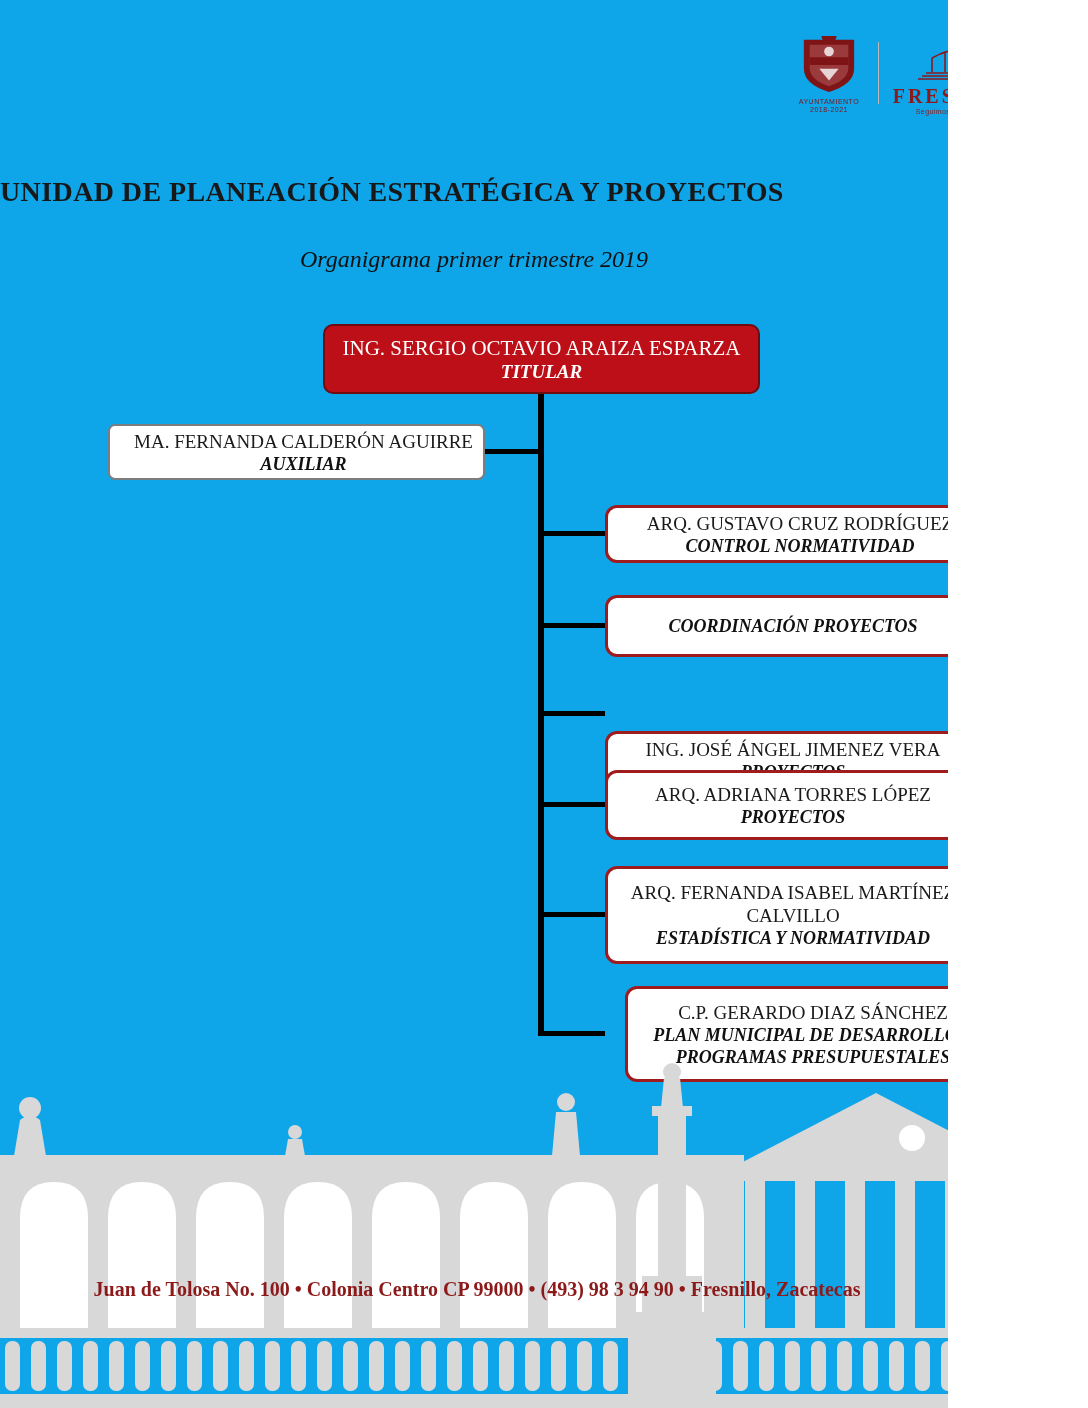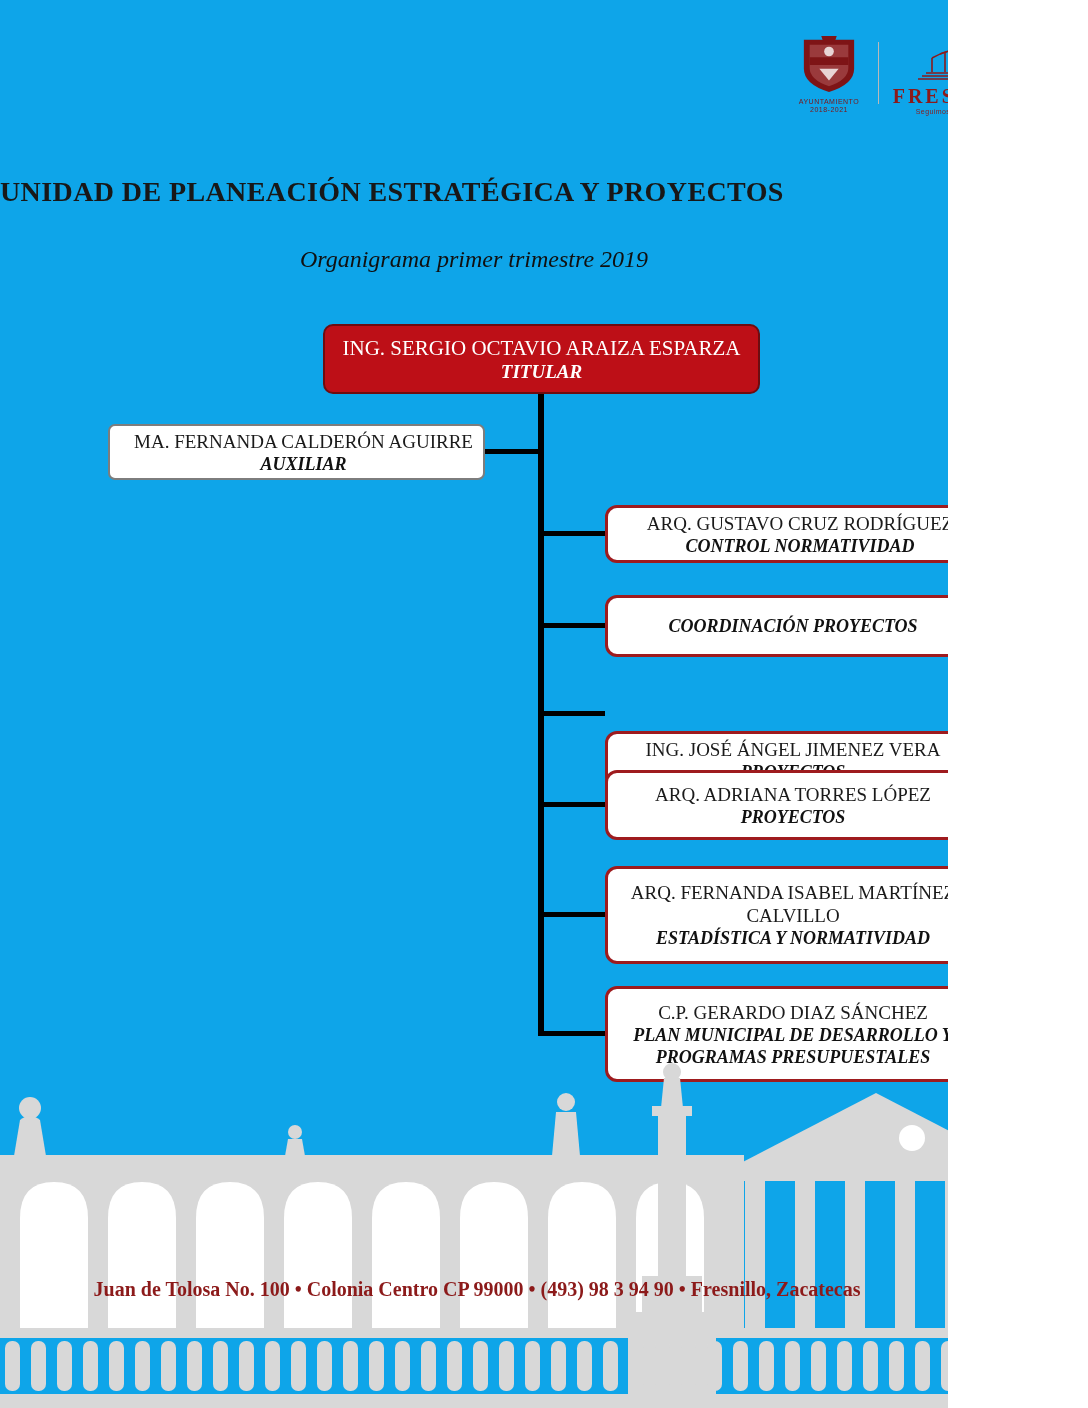--- a/index.html
+++ b/index.html
@@ -48,21 +48,21 @@
     left:108px; top:424px; width:377px; height:56px;
     border:2px solid #7d7d7d; border-radius:7px;padding-left:24px;
   }
 
   .sub { left:605px; width:376px; border:3px solid #9E1B1E; border-radius:12px; }
   .s0 { top:505px; height:58px;padding-left:24px; }
   .s1 { top:595px; height:62px; }
   .s2 { top:685px; height:58px;margin-top:46px; }
   .s3 { top:770px; height:70px; }
   .s4 { top:866px; height:98px; }
-  .s5 { top:986px; height:96px; }
+  .s5 { top:986px; height:96px;margin-left:20px; }
 
   
   .line { position:absolute; background:#000000; }
   .trunk { left:538px; top:394px; width:6px; height:642px; }
   .h-line { height:5px; }
   .aux-line { left:485px; top:449px; width:53px; }
   .b0 { left:543px; top:531px; width:62px; }
   .b1 { left:543px; top:623px; width:62px; }
   .b2 { left:543px; top:711px; width:62px; }
   .b3 { left:543px; top:802px; width:62px; }

